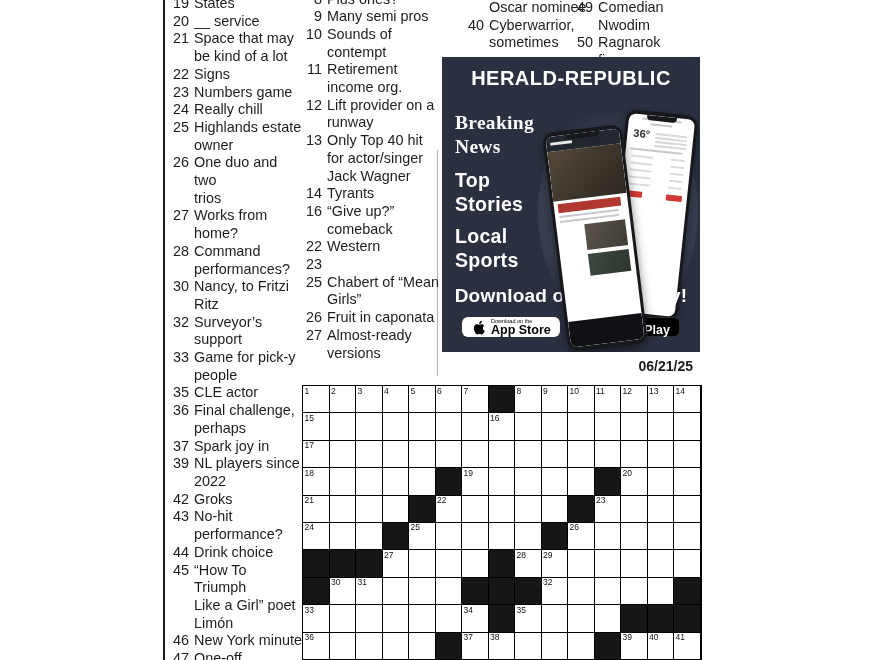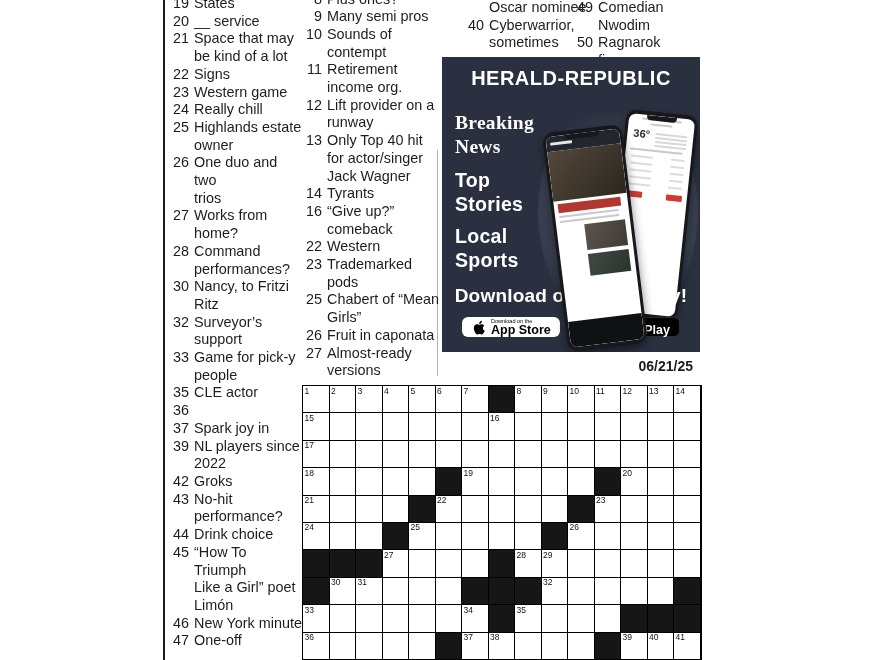--- a/index.html
+++ b/index.html
@@ -104,21 +104,21 @@
         <span class="cnum">21</span>
         <span class="ctext">Space that may
 be kind of a lot</span>
       </div>
       <div class="clue">
         <span class="cnum">22</span>
         <span class="ctext">Signs</span>
       </div>
       <div class="clue">
         <span class="cnum">23</span>
-        <span class="ctext">Western game</span>
+        <span class="ctext">Numbers game</span>
       </div>
       <div class="clue">
         <span class="cnum">24</span>
         <span class="ctext">Really chill</span>
       </div>
       <div class="clue">
         <span class="cnum">25</span>
         <span class="ctext">Highlands estate
 owner</span>
       </div>
@@ -151,20 +151,22 @@
         <span class="cnum">33</span>
         <span class="ctext">Game for pick-y
 people</span>
       </div>
       <div class="clue">
         <span class="cnum">35</span>
         <span class="ctext">CLE actor</span>
       </div>
       <div class="clue">
         <span class="cnum">36</span>
+        <span class="ctext">Final challenge,
+perhaps</span>
       </div>
       <div class="clue">
         <span class="cnum">37</span>
         <span class="ctext">Spark joy in</span>
       </div>
       <div class="clue">
         <span class="cnum">39</span>
         <span class="ctext">NL players since
 2022</span>
       </div>
@@ -234,22 +236,20 @@
         <span class="cnum">16</span>
         <span class="ctext">“Give up?”
 comeback</span>
       </div>
       <div class="clue">
         <span class="cnum">22</span>
         <span class="ctext">Western</span>
       </div>
       <div class="clue">
         <span class="cnum">23</span>
-        <span class="ctext">Trademarked
-pods</span>
       </div>
       <div class="clue">
         <span class="cnum">25</span>
         <span class="ctext">Chabert of “Mean
 Girls”</span>
       </div>
       <div class="clue">
         <span class="cnum">26</span>
         <span class="ctext">Fruit in caponata</span>
       </div>

